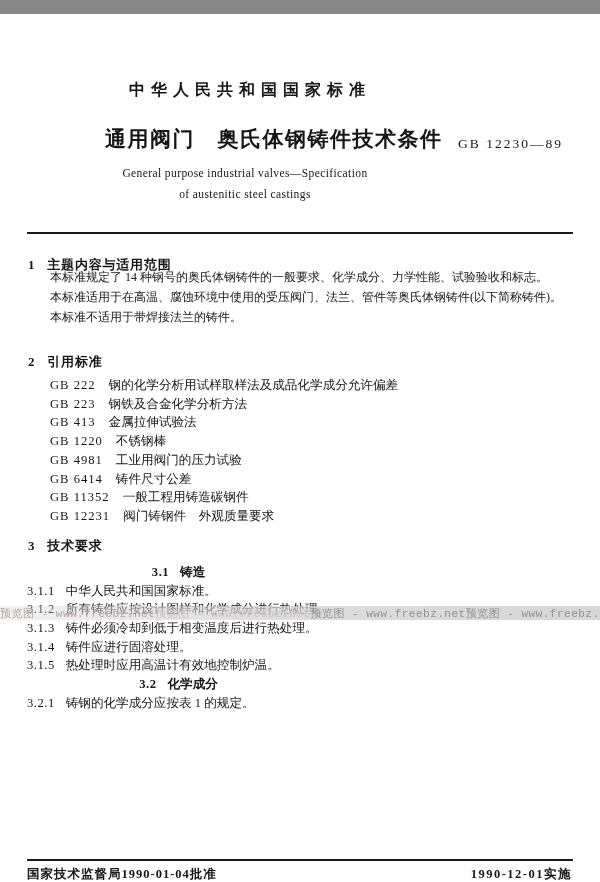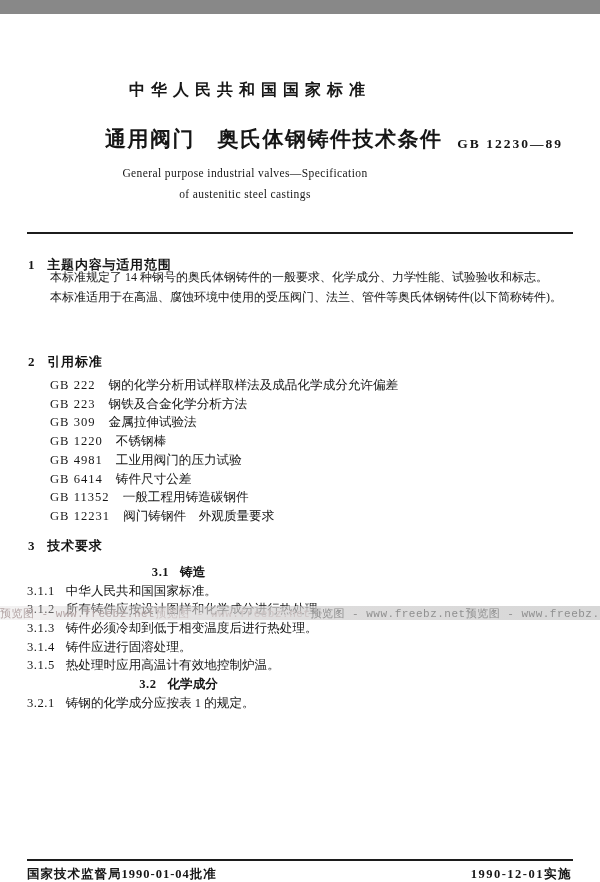--- a/index.html
+++ b/index.html
@@ -5,21 +5,21 @@
   html,body{margin:0;padding:0;background:#888;}
   .page{
     position:relative;width:600px;height:882px;margin:14px auto;background:#ffffff;
     font-family:"Liberation Serif","DejaVu Serif",serif;color:#161616;overflow:hidden;
   }
   
   .hdr-std{position:absolute;top:66px;left:0;width:500px;text-align:center;
     font-size:16px;font-weight:bold;letter-spacing:6px;white-space:nowrap;}
   .title-cn{position:absolute;top:111px;left:105px;font-size:21px;font-weight:bold;
     letter-spacing:1.5px;white-space:nowrap;}
-  .std-no{position:absolute;top:122px;right:37px;font-size:13.5px;font-weight:bold;
+  .std-no{position:absolute;top:122px;right:37px;font-size:13.5px;font-weight:normal;
     letter-spacing:2px;white-space:nowrap;}
   .en-line{position:absolute;left:0;width:490px;text-align:center;font-size:11.5px;
     font-weight:normal;letter-spacing:0.4px;white-space:nowrap;}
   .en1{top:153px;} .en2{top:174px;}
   .rule{position:absolute;left:27px;width:546px;height:2px;background:#1c1c1c;}
   .rule-top{top:218px;} .rule-bottom{top:845px;}
   
   .sec-head{position:absolute;left:28px;font-size:13px;font-weight:bold;
     letter-spacing:0.8px;white-space:nowrap;}
   .sec-head .sec-num{display:inline-block;margin-right:12px;}
@@ -63,35 +63,36 @@
 
   <div class="rule rule-top"></div>
 
   <div class="sec-head s1-head">
     <span class="sec-num">1</span><span>主题内容与适用范围</span>
   </div>
 
   <div class="para">
     <div>本标准规定了 14 种钢号的奥氏体钢铸件的一般要求、化学成分、力学性能、试验验收和标志。</div>
     <div>本标准适用于在高温、腐蚀环境中使用的受压阀门、法兰、管件等奥氏体钢铸件(以下简称铸件)。</div>
+    <div>本标准不适用于带焊接法兰的铸件。</div>
   </div>
 
   <div class="sec-head s2-head">
     <span class="sec-num">2</span><span>引用标准</span>
   </div>
 
   <div class="refs">
     <div class="ref-row">
       <span class="ref-code">GB 222</span><span>钢的化学分析用试样取样法及成品化学成分允许偏差</span>
     </div>
     <div class="ref-row">
       <span class="ref-code">GB 223</span><span>钢铁及合金化学分析方法</span>
     </div>
     <div class="ref-row">
-      <span class="ref-code">GB 309</span><span>金属拉伸试验法</span>
+      <span class="ref-code">GB 413</span><span>金属拉伸试验法</span>
     </div>
     <div class="ref-row">
       <span class="ref-code">GB 1220</span><span>不锈钢棒</span>
     </div>
     <div class="ref-row">
       <span class="ref-code">GB 4981</span><span>工业用阀门的压力试验</span>
     </div>
     <div class="ref-row">
       <span class="ref-code">GB 6414</span><span>铸件尺寸公差</span>
     </div>

